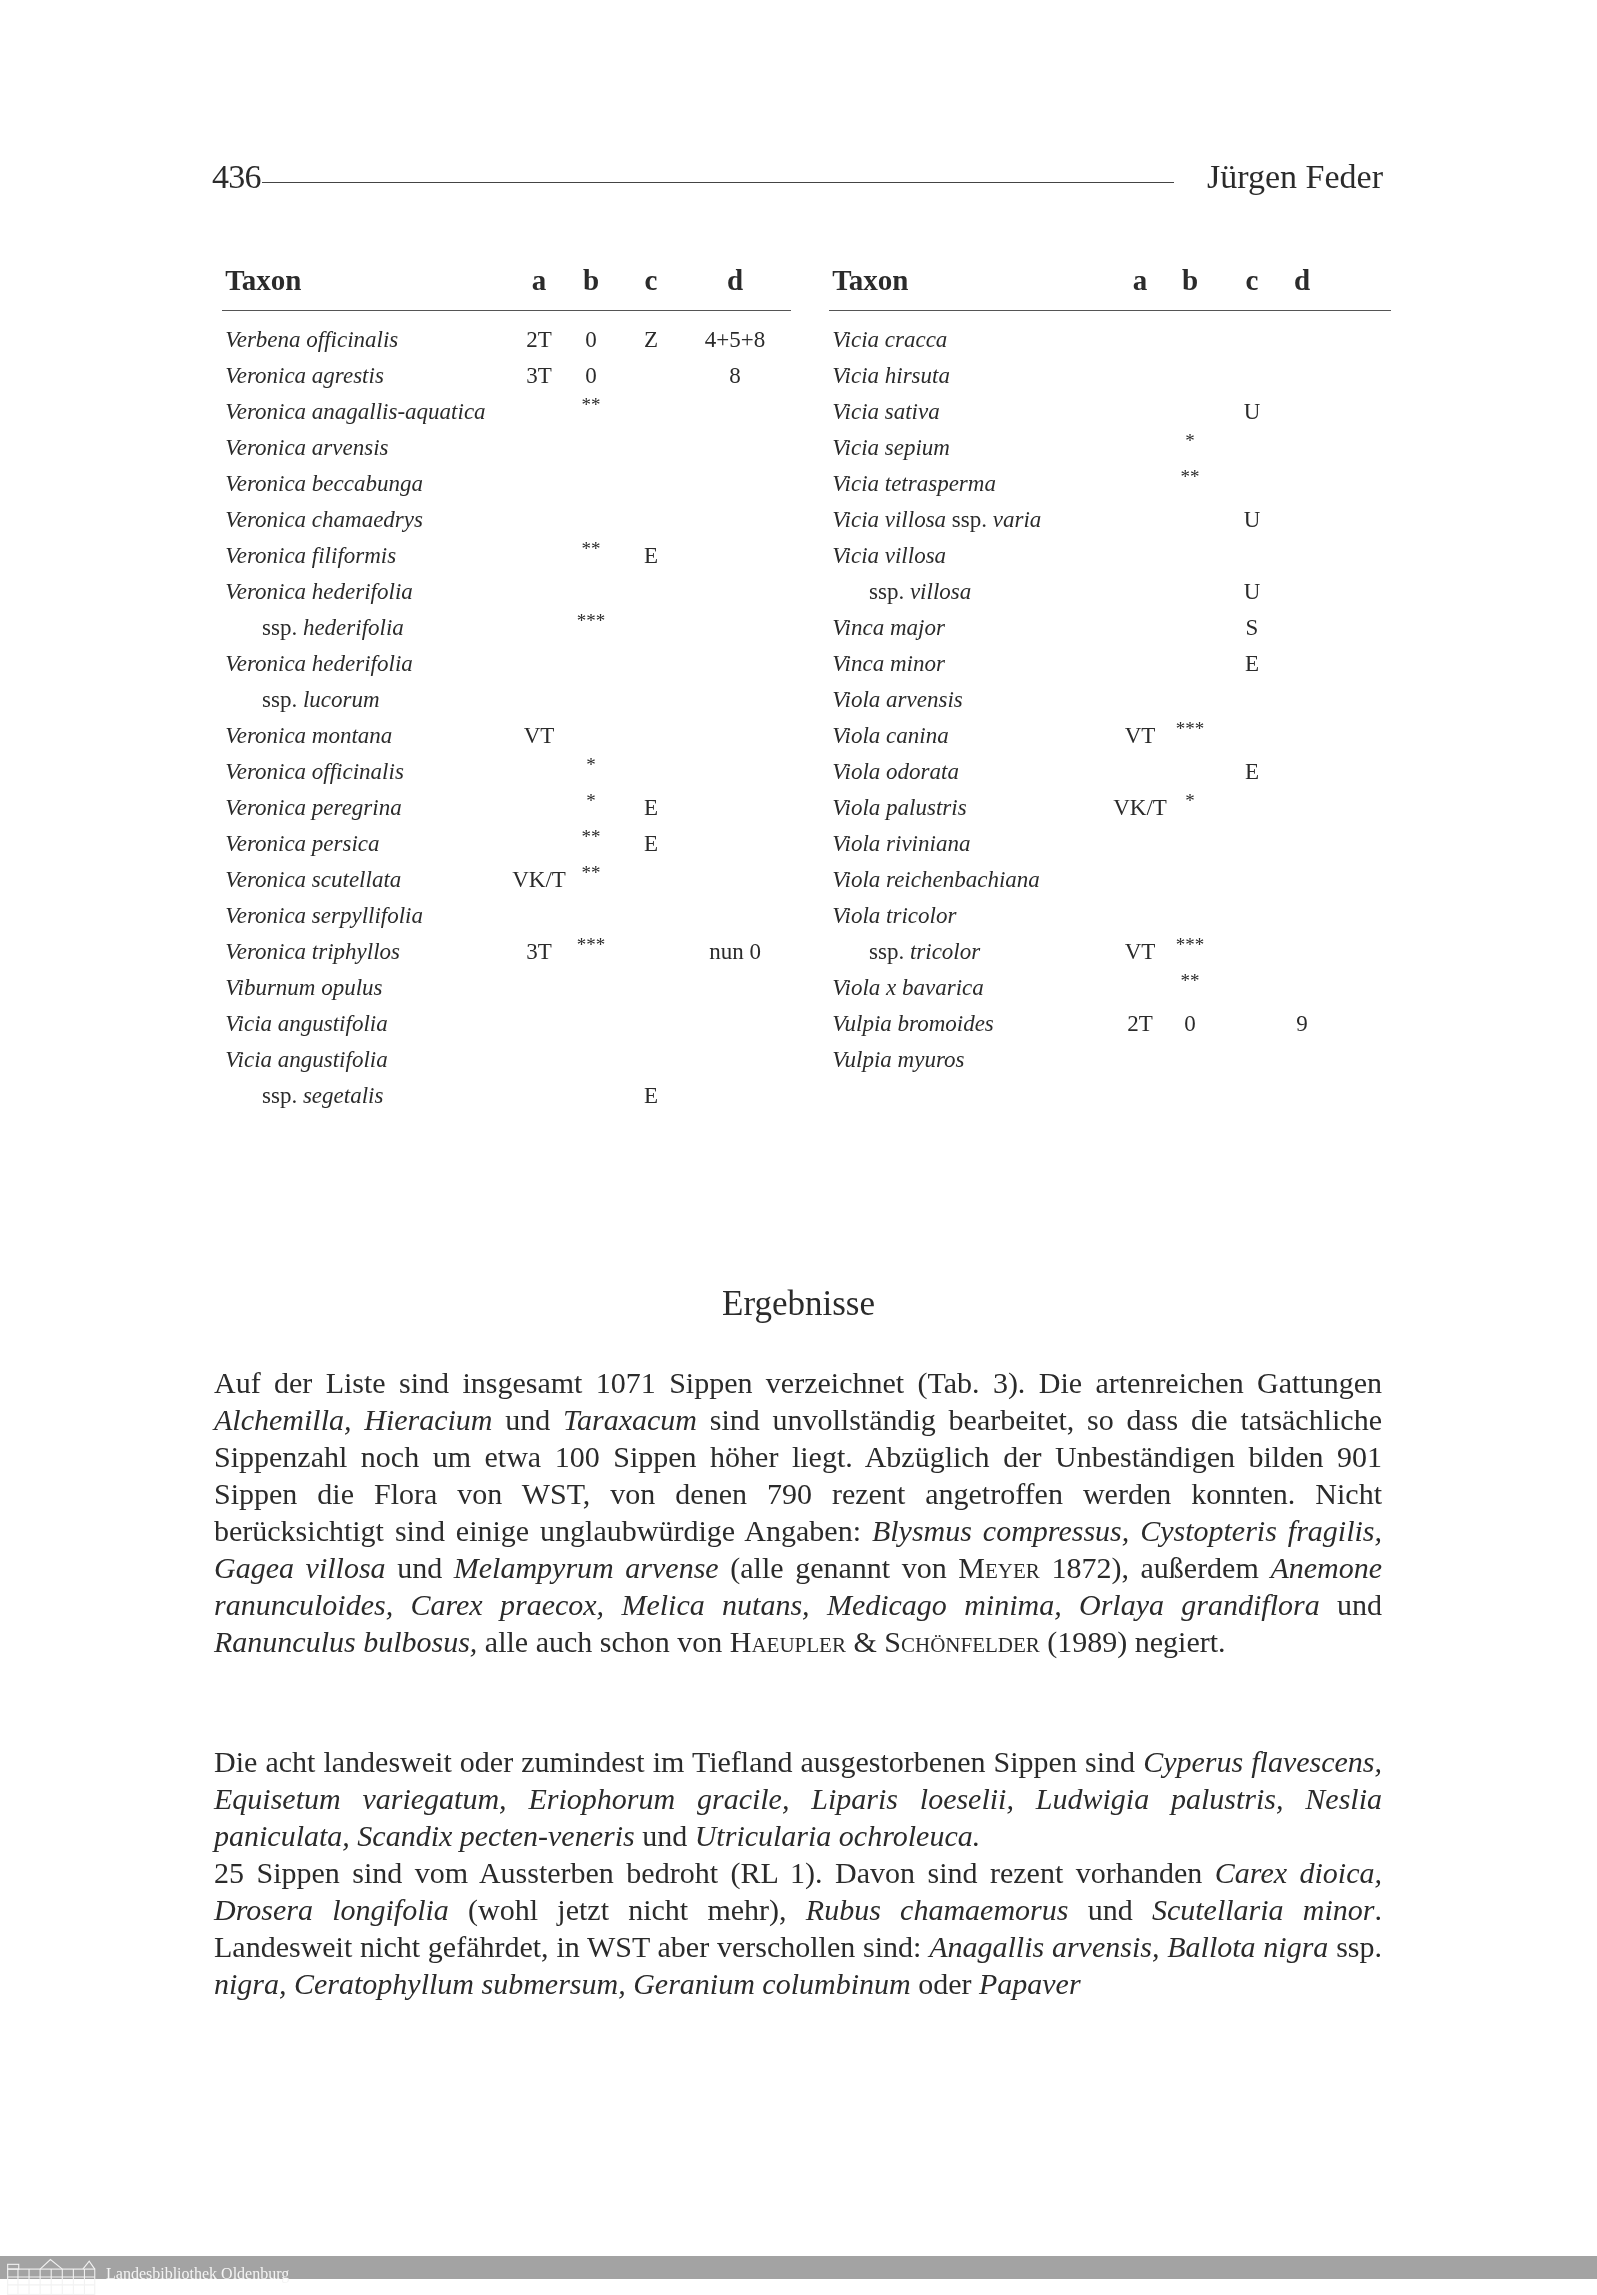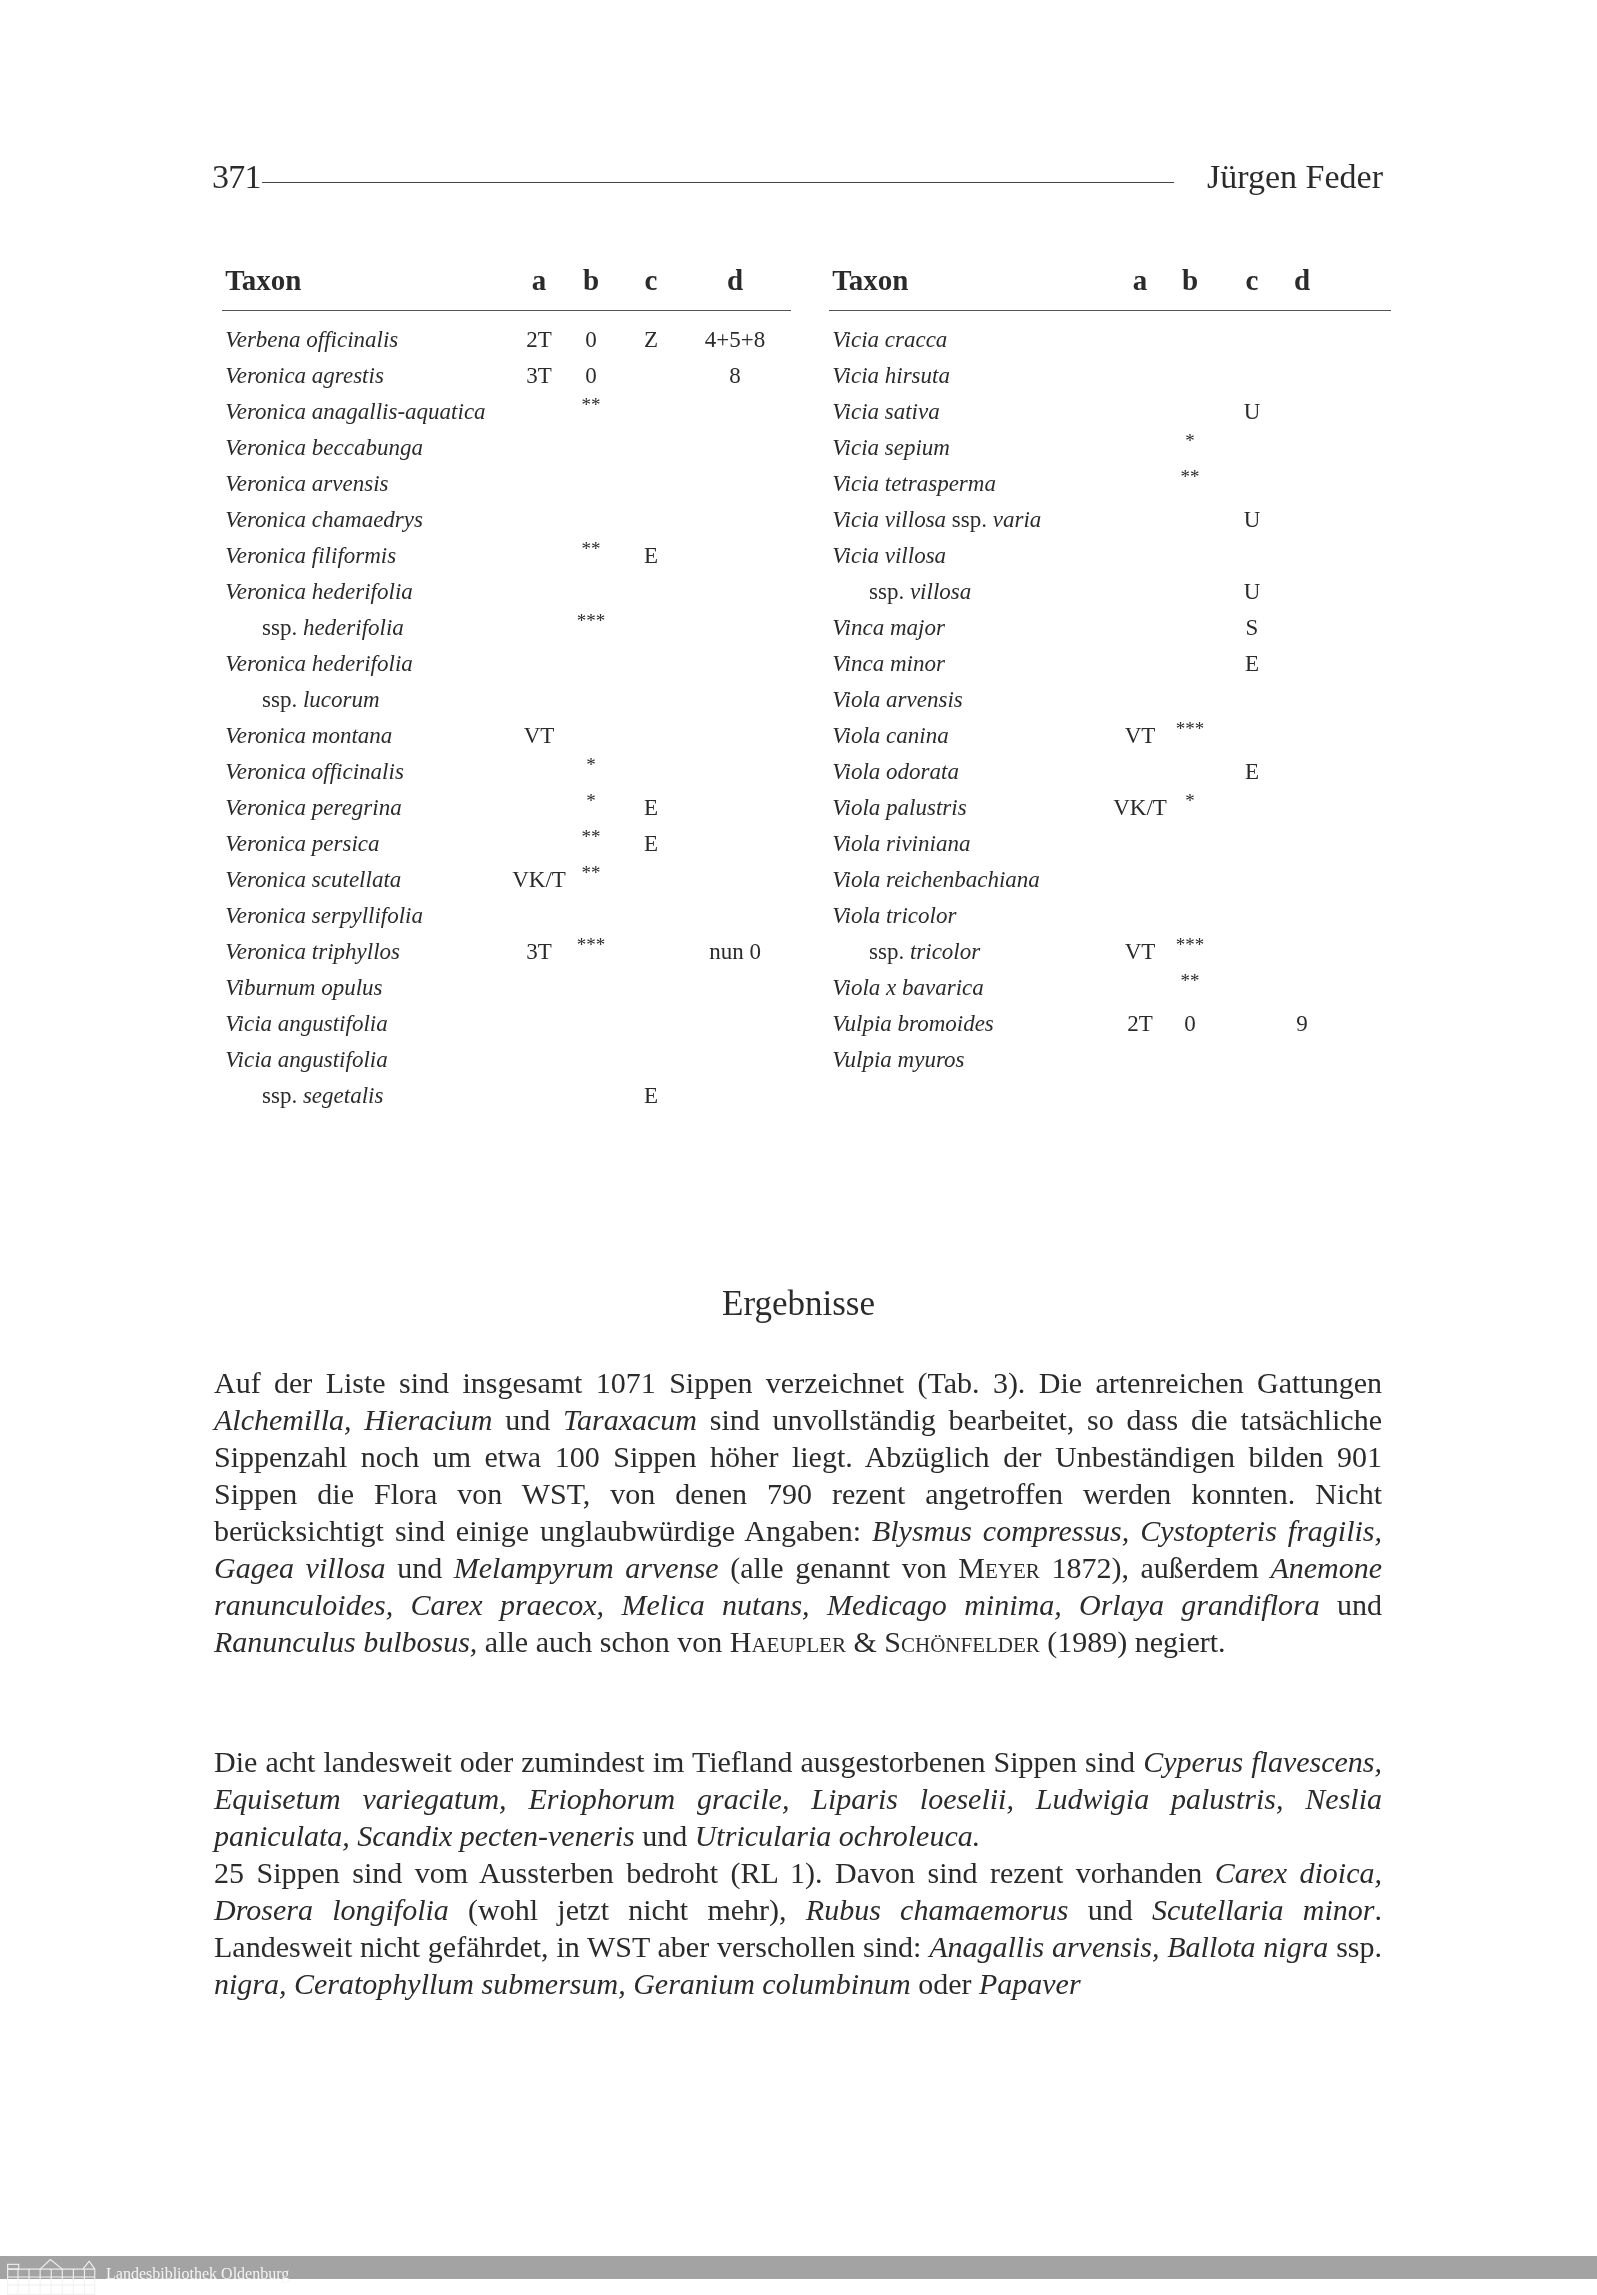--- a/index.html
+++ b/index.html
@@ -35,21 +35,21 @@
   #p2 { top:1743px; }
 
   .footer { position:absolute; left:0; top:2256px; width:1597px; height:23px; background:#a3a3a3; }
   .footer .logo { position:absolute; left:4.8px; top:1.6px; width:94px; height:38px; }
   .footer .lib { position:absolute; left:106px; top:8.8px; font-size:16px; color:#f4f4f4; }
 </style>
 </head>
 <body>
 
 <div class="runhead">
-  <span class="pagenum">371</span>
+  <span class="pagenum">436</span>
   <div class="headrule"></div>
   <span class="author">Jürgen Feder</span>
 </div>
 
 <div class="tbl left">
   <div class="thead">
     <span class="taxon-h">Taxon</span>
     <span class="cell hA" style="left: 317px;">a</span>
     <span class="cell hB" style="left: 369px;">b</span>
     <span class="cell hC" style="left: 429px;">c</span>
@@ -68,24 +68,24 @@
         <span class="name"><span style="position: static;">Veronica agrestis</span></span>
         <span class="cell" style="left: 317px;">3T</span>
         <span class="cell" style="left: 369px;">0</span>
         <span class="cell" style="left: 513px;">8</span>
       </div>
       <div class="row">
         <span class="name"><span style="position: static;">Veronica anagallis-aquatica</span></span>
         <span class="cell stars" style="left: 369px;">**</span>
       </div>
       <div class="row">
+        <span class="name"><span style="position: static;">Veronica arvensis</span></span>
+      </div>
+      <div class="row">
         <span class="name"><span style="position: static;">Veronica beccabunga</span></span>
-      </div>
-      <div class="row">
-        <span class="name"><span style="position: static;">Veronica arvensis</span></span>
       </div>
       <div class="row">
         <span class="name"><span style="position: static;">Veronica chamaedrys</span></span>
       </div>
       <div class="row">
         <span class="name"><span style="position: static;">Veronica filiformis</span></span>
         <span class="cell stars" style="left: 369px;">**</span>
         <span class="cell" style="left: 429px;">E</span>
       </div>
       <div class="row">

